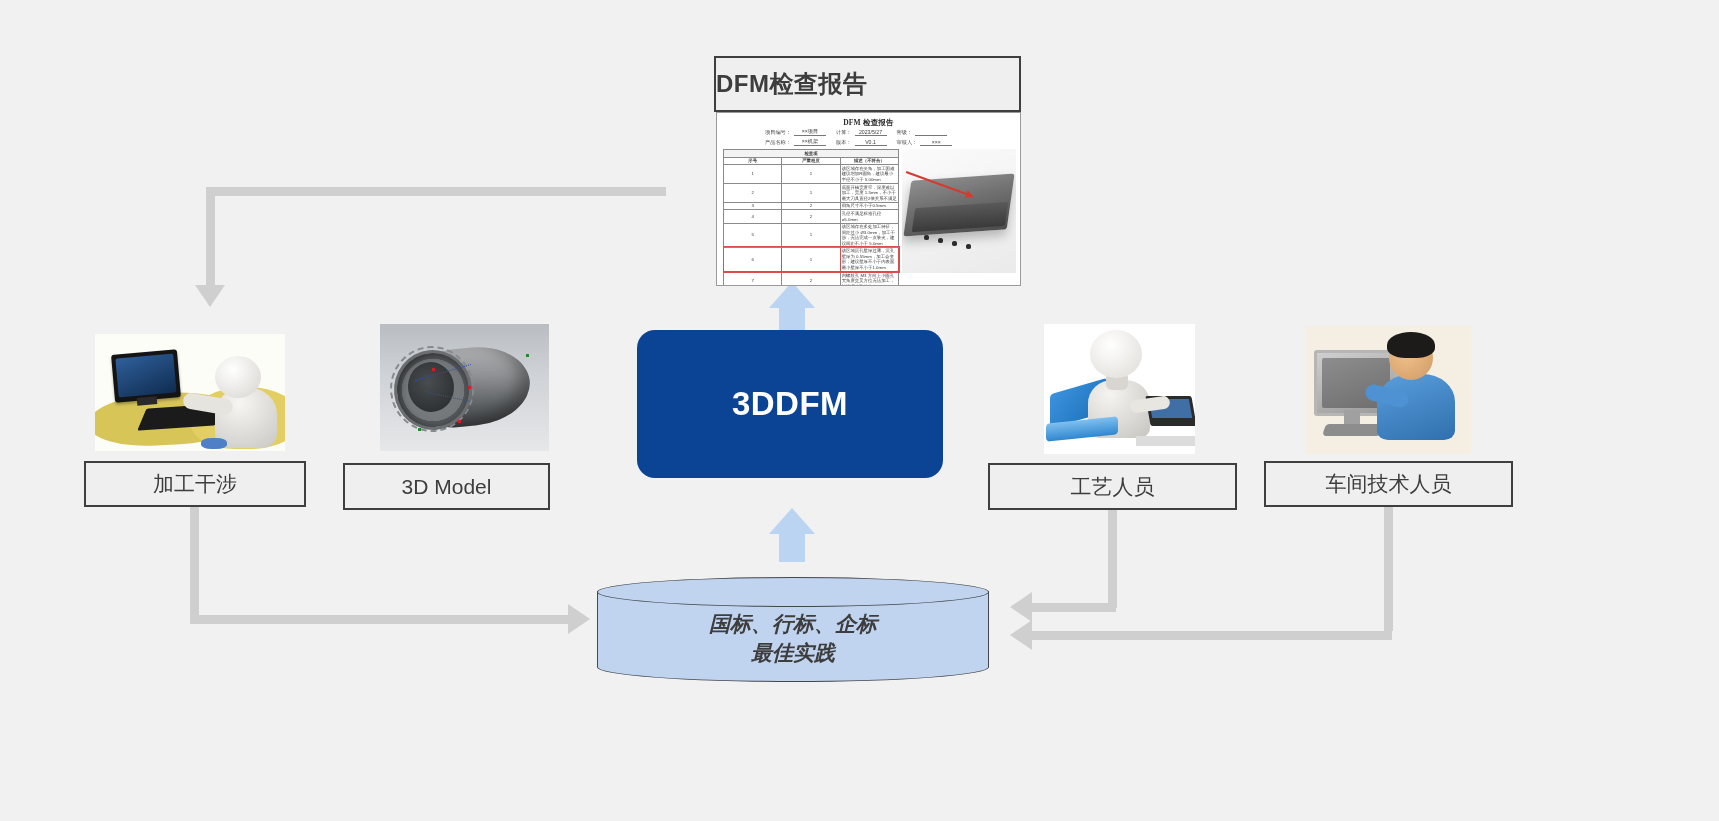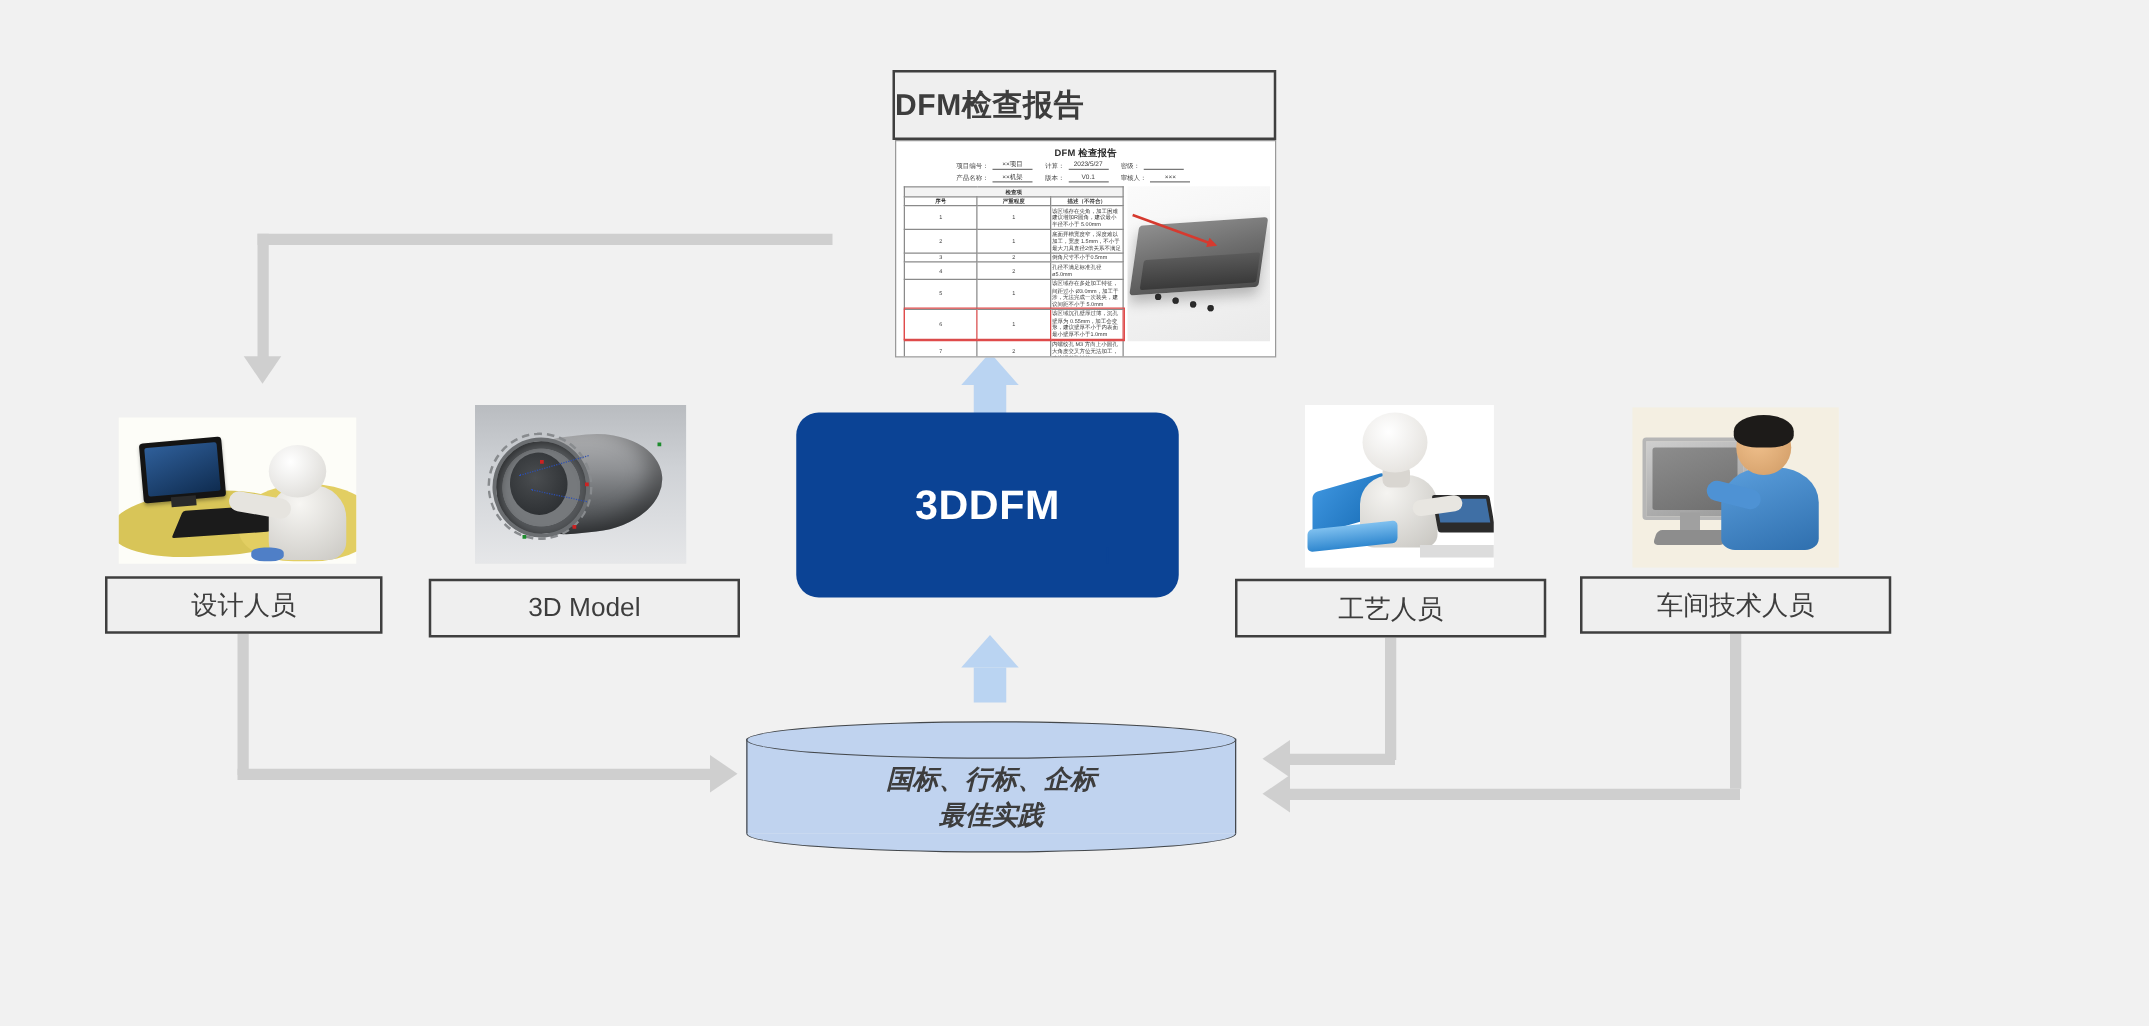--- a/index.html
+++ b/index.html
@@ -44,21 +44,21 @@
     box-sizing: border-box;
     overflow: hidden;
     z-index: 5;
     filter: blur(.35px);
   }
   .rt-pagehdr {
     position: absolute; left: 6px; top: 4px; right: 6px; height: 26px;
   }
   .rt-doctitle {
     position: absolute; left: 50%; top: 1px; transform: translateX(-50%);
-    font-size: 7.5px; font-weight: bold; color: #2b2b2b; letter-spacing:.2px;
+    font-size: 7.5px; font-weight: bold; color: #2b2b2b; letter-spacing:.2px;font-family:Liberation Serif, serif;
   }
   .rt-meta {
     position: absolute; left: 42px; top: 11px; right: 8px;
     display: flex; gap: 10px; font-size: 5.2px; color: #4a4a4a;
   }
   .rt-meta .cell { display: flex; gap: 3px; align-items: flex-end; }
   .rt-meta .val { border-bottom: .5px solid #777; min-width: 32px; text-align: center; color:#3b3b3b; }
   .rt-meta2 { top: 21px; }
   .rt-table {
     position: absolute; left: 6px; top: 36px; width: 176px;
@@ -162,21 +162,21 @@
   
   .tag {
     border: 2px solid #3f3f3f;
     background: #efefef;
     box-sizing: border-box;
     display: flex; align-items: center; justify-content: center;
     font-size: 21px; color: #3d3d3d;
     z-index: 6;
   }
   .tag-designer { left: 84px;  top: 461px; width: 222px; height: 46px; }
-  .tag-model    { left: 343px; top: 463px; width: 249px; height: 47px; }
+  .tag-model    { left: 343px; top: 463px; width: 207px; height: 47px; }
   .tag-process  { left: 988px; top: 463px; width: 249px; height: 47px; }
   .tag-shop     { left: 1264px; top: 461px; width: 249px; height: 46px; }
 
   
   .thumb { overflow: hidden; z-index: 5; }
   .thumb-designer { left: 95px;  top: 334px; width: 190px; height: 117px; background:#fdfdf8; }
   .thumb-model    { left: 380px; top: 324px; width: 169px; height: 127px; background:#e8e9ea; }
   .thumb-process  { left: 1044px; top: 324px; width: 151px; height: 130px; background:#ffffff; }
   .thumb-shop     { left: 1306px; top: 326px; width: 165px; height: 128px; background:#f4efe3; }
 
@@ -438,21 +438,21 @@
         <div class="d-scr"></div>
       </div>
     <div class="d-stand"></div>
       <div class="d-kb"></div>
     <div class="d-body"></div>
       <div class="d-arm"></div>
       <div class="d-head"></div>
     <div class="d-blue"></div>
   </div>
   <div class="abs tag tag-designer">
-    <span>设计人员</span>
+    <span>加工干涉</span>
   </div>
 
   <div class="abs thumb thumb-model">
     <div class="m-bg"></div>
     <div class="m-barrel"></div>
     <div class="m-teeth"></div>
     <div class="m-ring1"></div>
     <div class="m-ring2"></div>
     <div class="m-dim1"></div>
     <div class="m-dim2"></div>

